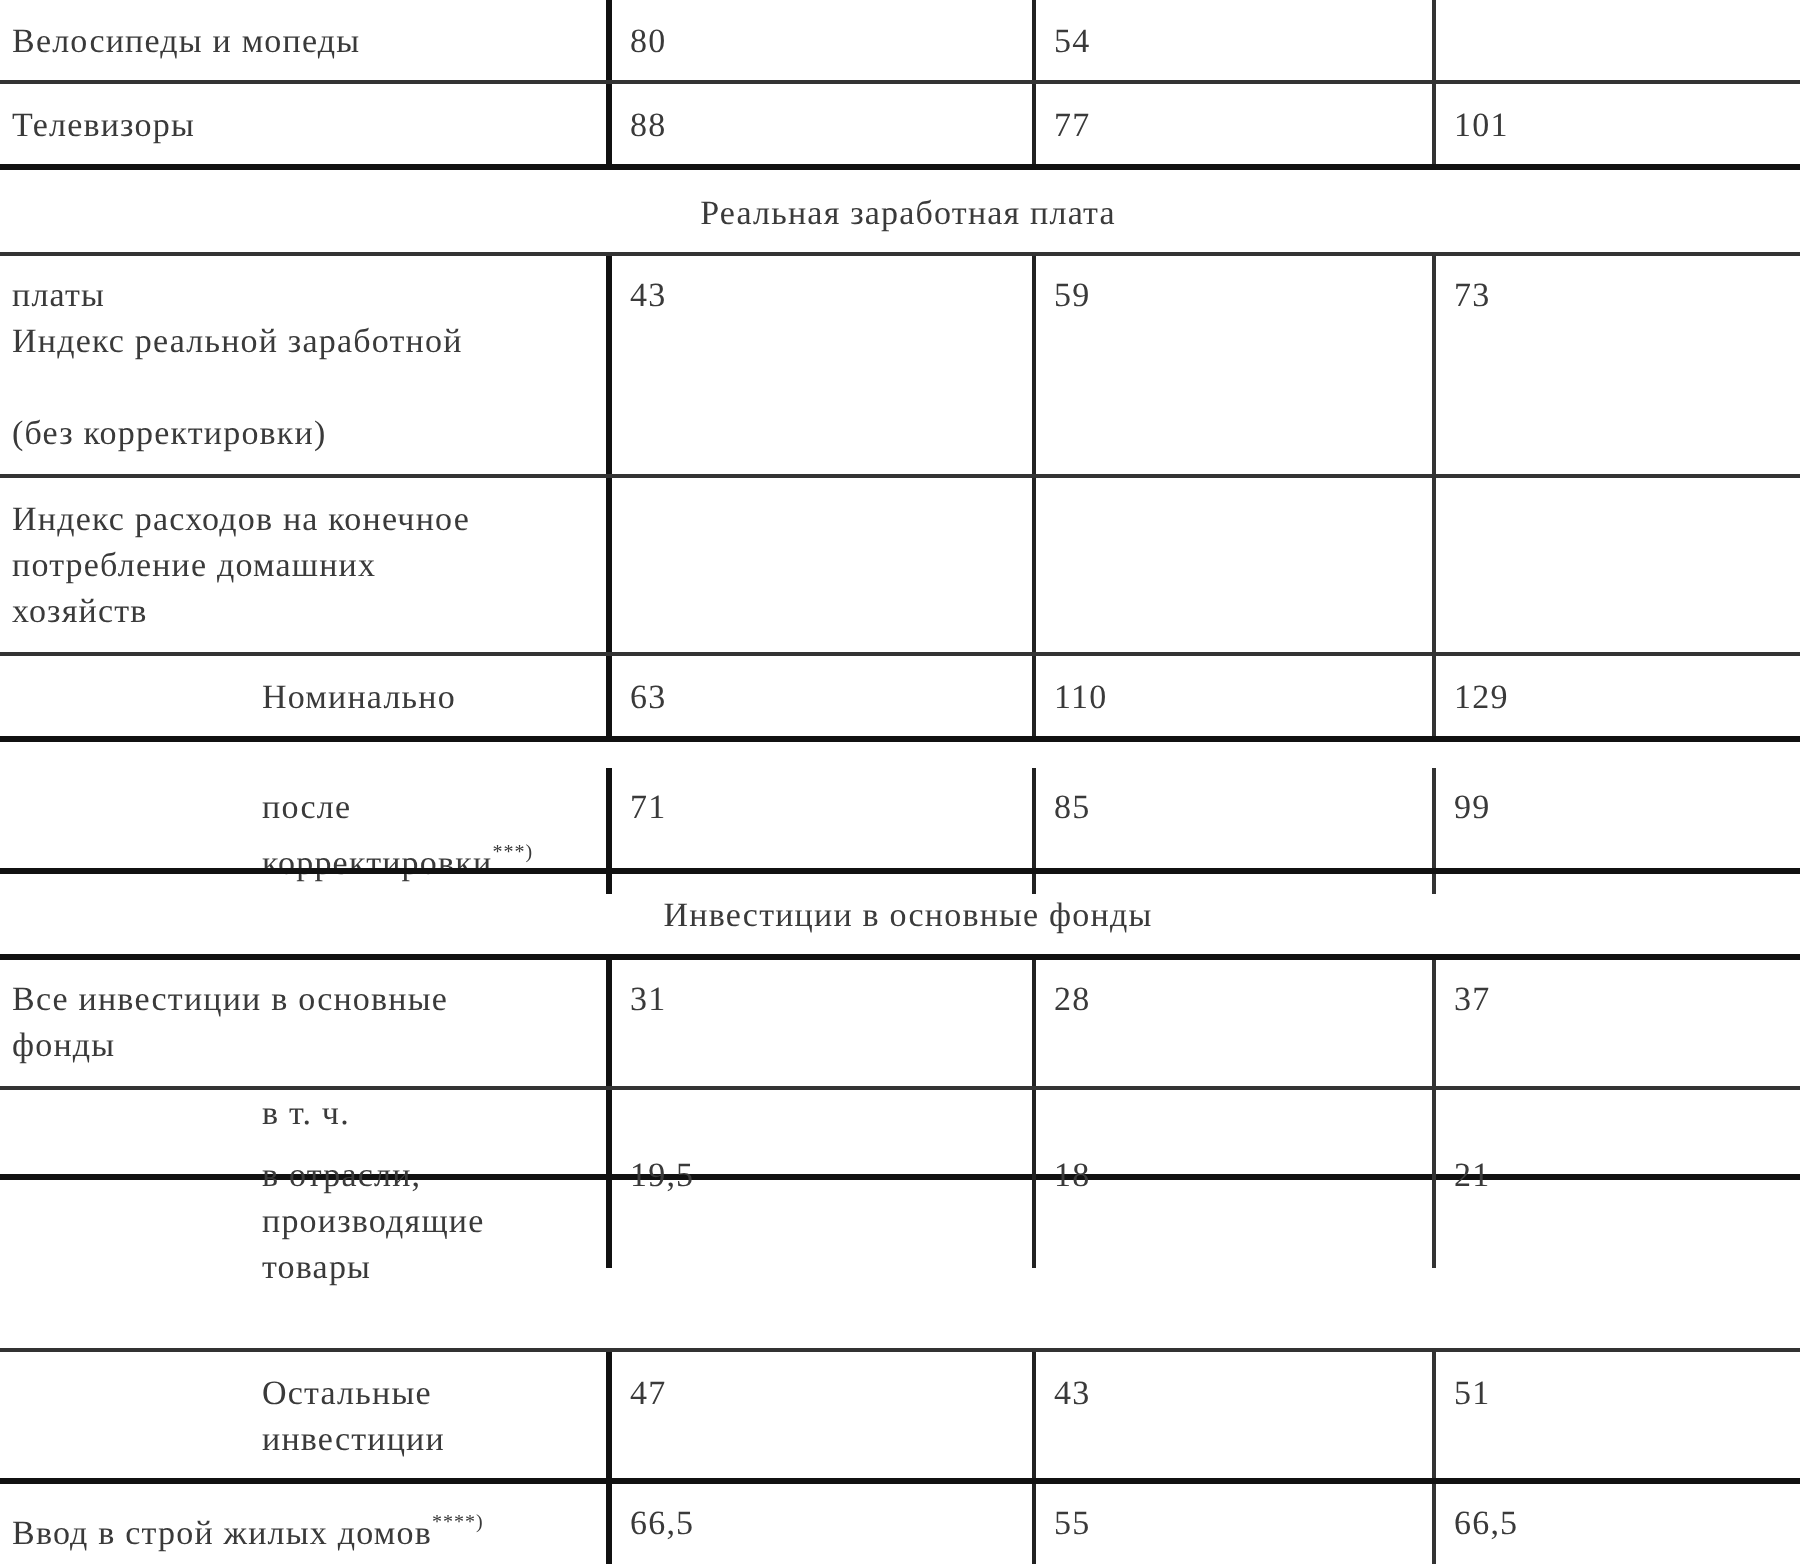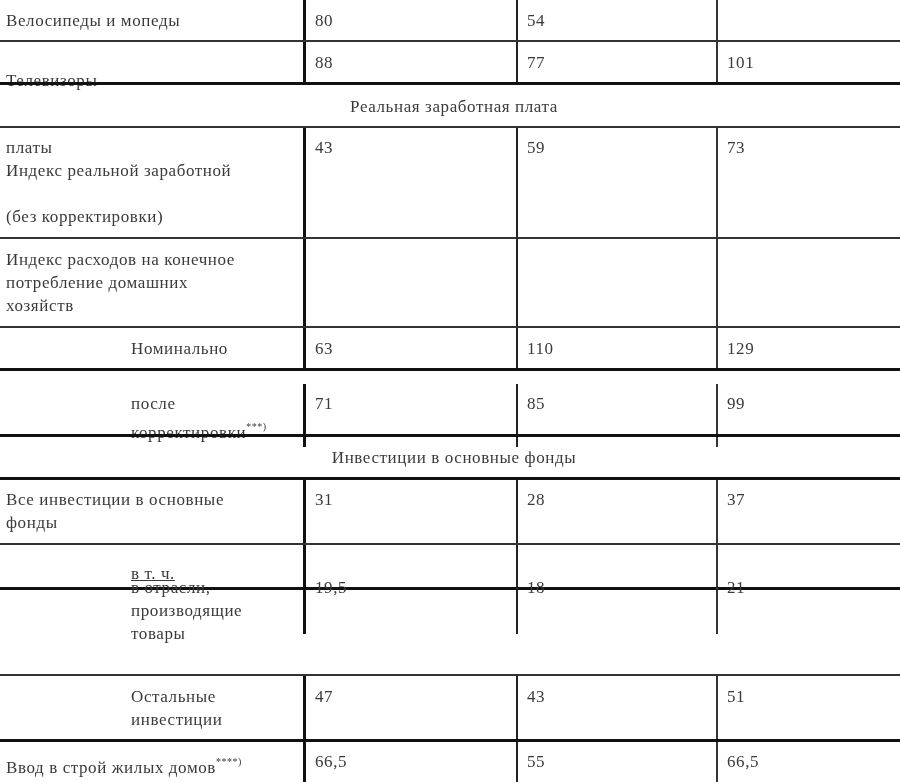--- a/index.html
+++ b/index.html
@@ -75,21 +75,21 @@
 
   <div class="row" style="top:0;height:40px;">
     <div class="cell c0" style="padding-top:9px;">Велосипеды и мопеды</div>
     <div class="cell c1" style="padding-top:9px;">80</div>
     <div class="cell c2" style="padding-top:9px;">54</div>
     <div class="cell c3" style="padding-top:9px;"></div>
   </div>
   <div class="hline thin" style="top:40px;"></div>
 
   <div class="row" style="top:42px;height:40px;">
-    <div class="cell c0" style="padding-top:9px;margin-top:18px;">Телевизоры</div>
+    <div class="cell c0" style="padding-top:9px;">Телевизоры</div>
     <div class="cell c1" style="padding-top:9px;">88</div>
     <div class="cell c2" style="padding-top:9px;">77</div>
     <div class="cell c3" style="padding-top:9px;">101</div>
   </div>
   <div class="hline thick" style="top:82px;"></div>
 
   <div class="section" style="top:85px;height:41px;">Реальная заработная плата</div>
   <div class="hline thin" style="top:126px;"></div>
 
   <div class="row" style="top:128px;height:109px;">
@@ -144,21 +144,21 @@
       <span style="display:block">Все инвестиции в основные</span>
       <span style="display:block">фонды</span>
     </div>
     <div class="cell c1" style="padding-top:8px;">31</div>
     <div class="cell c2" style="padding-top:8px;">28</div>
     <div class="cell c3" style="padding-top:8px;">37</div>
   </div>
   <div class="hline thin" style="top:543px;"></div>
 
   <div class="row" style="top:545px;height:42px;">
-    <div class="cell c0 indent" style="padding-top:17px;text-decoration:underline;">в т. ч.</div>
+    <div class="cell c0 indent" style="padding-top:0;">в т. ч.</div>
     <div class="cell c1"></div>
     <div class="cell c2"></div>
     <div class="cell c3"></div>
   </div>
   <div class="hline thick" style="top:587px;"></div>
 
   <div class="row" style="top:570px;height:64px;">
     <div class="cell c0 indent" style="padding-top:6px;">
       <span style="display:block">в отрасли,</span>
       <span style="display:block">производящие</span>

